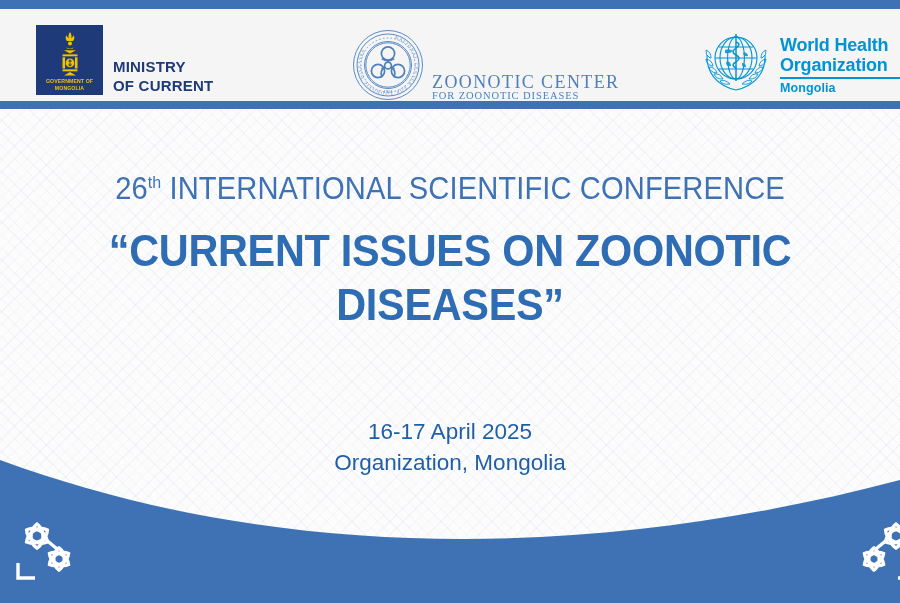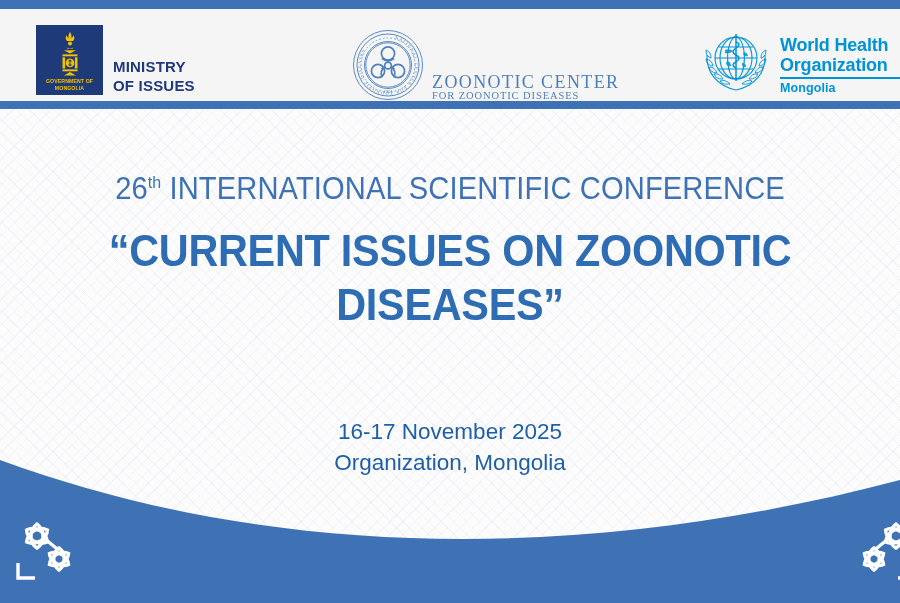--- a/index.html
+++ b/index.html
@@ -129,21 +129,21 @@
             <circle cx="17" cy="33.8" r=".55"></circle>
           </g>
         </svg>
         <div class="moh-cap">
           <div>GOVERNMENT OF</div>
           <div>MONGOLIA</div>
         </div>
       </div>
       <div class="moh-text">
         <div>MINISTRY</div>
-        <div>OF ISSUES</div>
+        <div>OF CURRENT</div>
       </div>
     </div>
 
     <div class="logo nczd">
       <svg width="72" height="72" viewBox="0 0 72 72">
         <g fill="none" stroke="#5B8BC6" stroke-width="1">
           <circle cx="36" cy="36" r="34.5"></circle>
           <circle cx="36" cy="36" r="31"></circle>
           <circle cx="36" cy="36" r="23.5"></circle>
           <circle cx="36" cy="36" r="22.2"></circle>
@@ -231,21 +231,21 @@
 
     <div class="titles">
       <div class="kicker"><span>26</span><sup>th</sup><span> INTERNATIONAL SCIENTIFIC CONFERENCE</span></div>
 
       <div class="main-title">
         <div>“CURRENT ISSUES ON ZOONOTIC</div>
         <div>DISEASES”</div>
       </div>
 
       <div class="meta">
-        <div>16-17 November 2025</div>
+        <div>16-17 April 2025</div>
         <div>Organization, Mongolia</div>
       </div>
     </div>
 
     <div class="waves">
       <svg viewBox="0 0 900 145" preserveAspectRatio="none">
         <path d="M0 145 L900 145 L900 40 C620 112 300 128 0 16 Z" fill="#DEDCD3"></path>
         <path d="M0 145 L900 145 L900 22 C620 96 300 112 0 2 Z" fill="#3E72B5"></path>
       </svg>
     </div>

